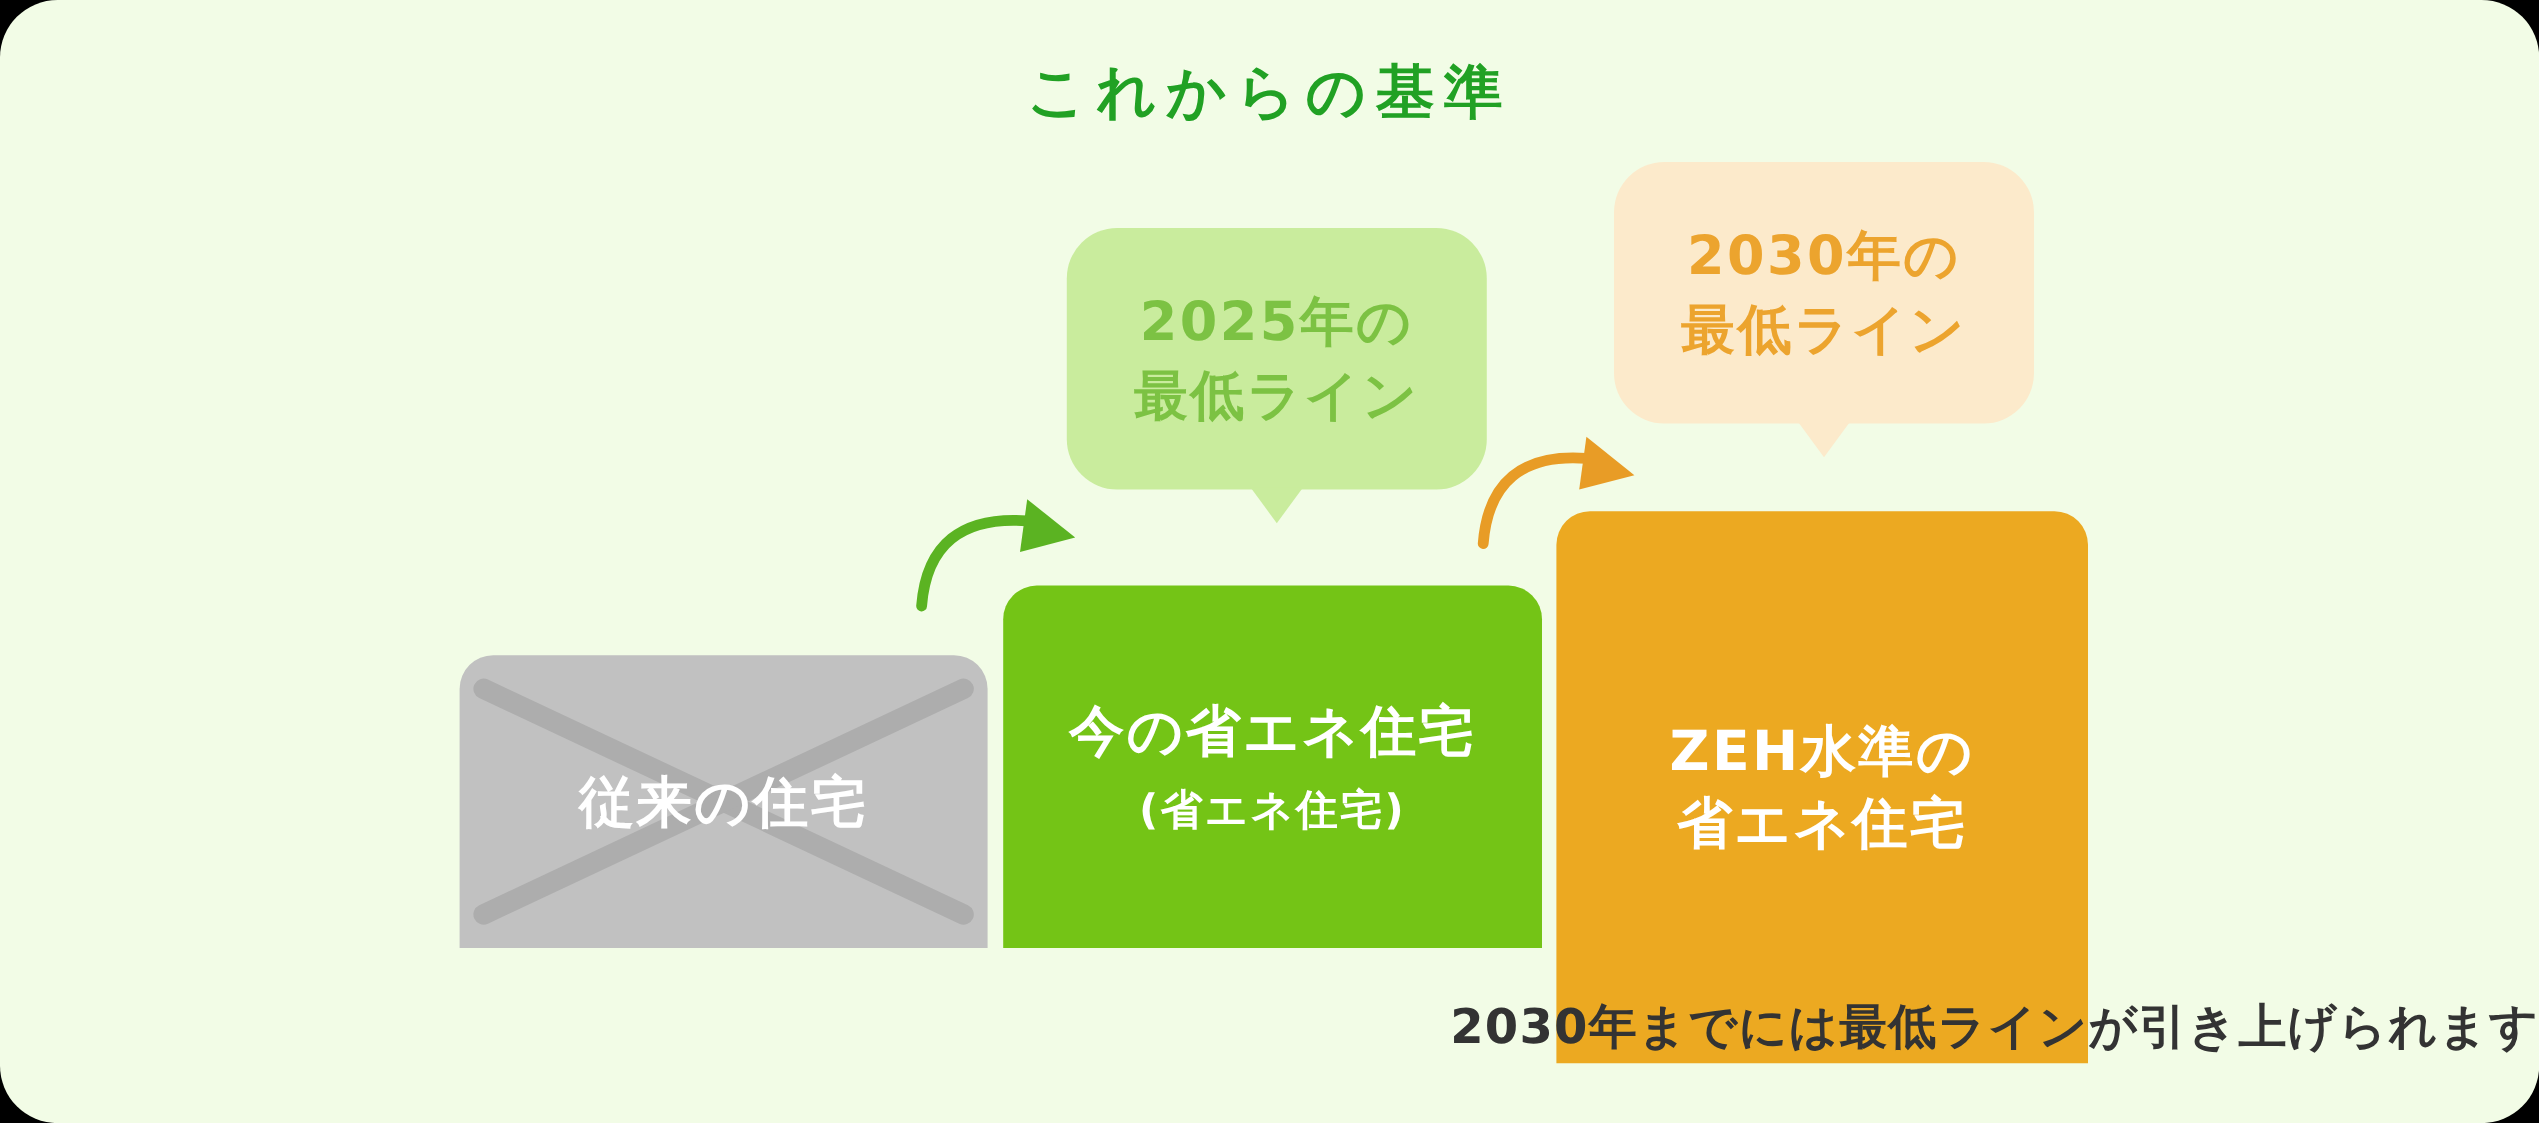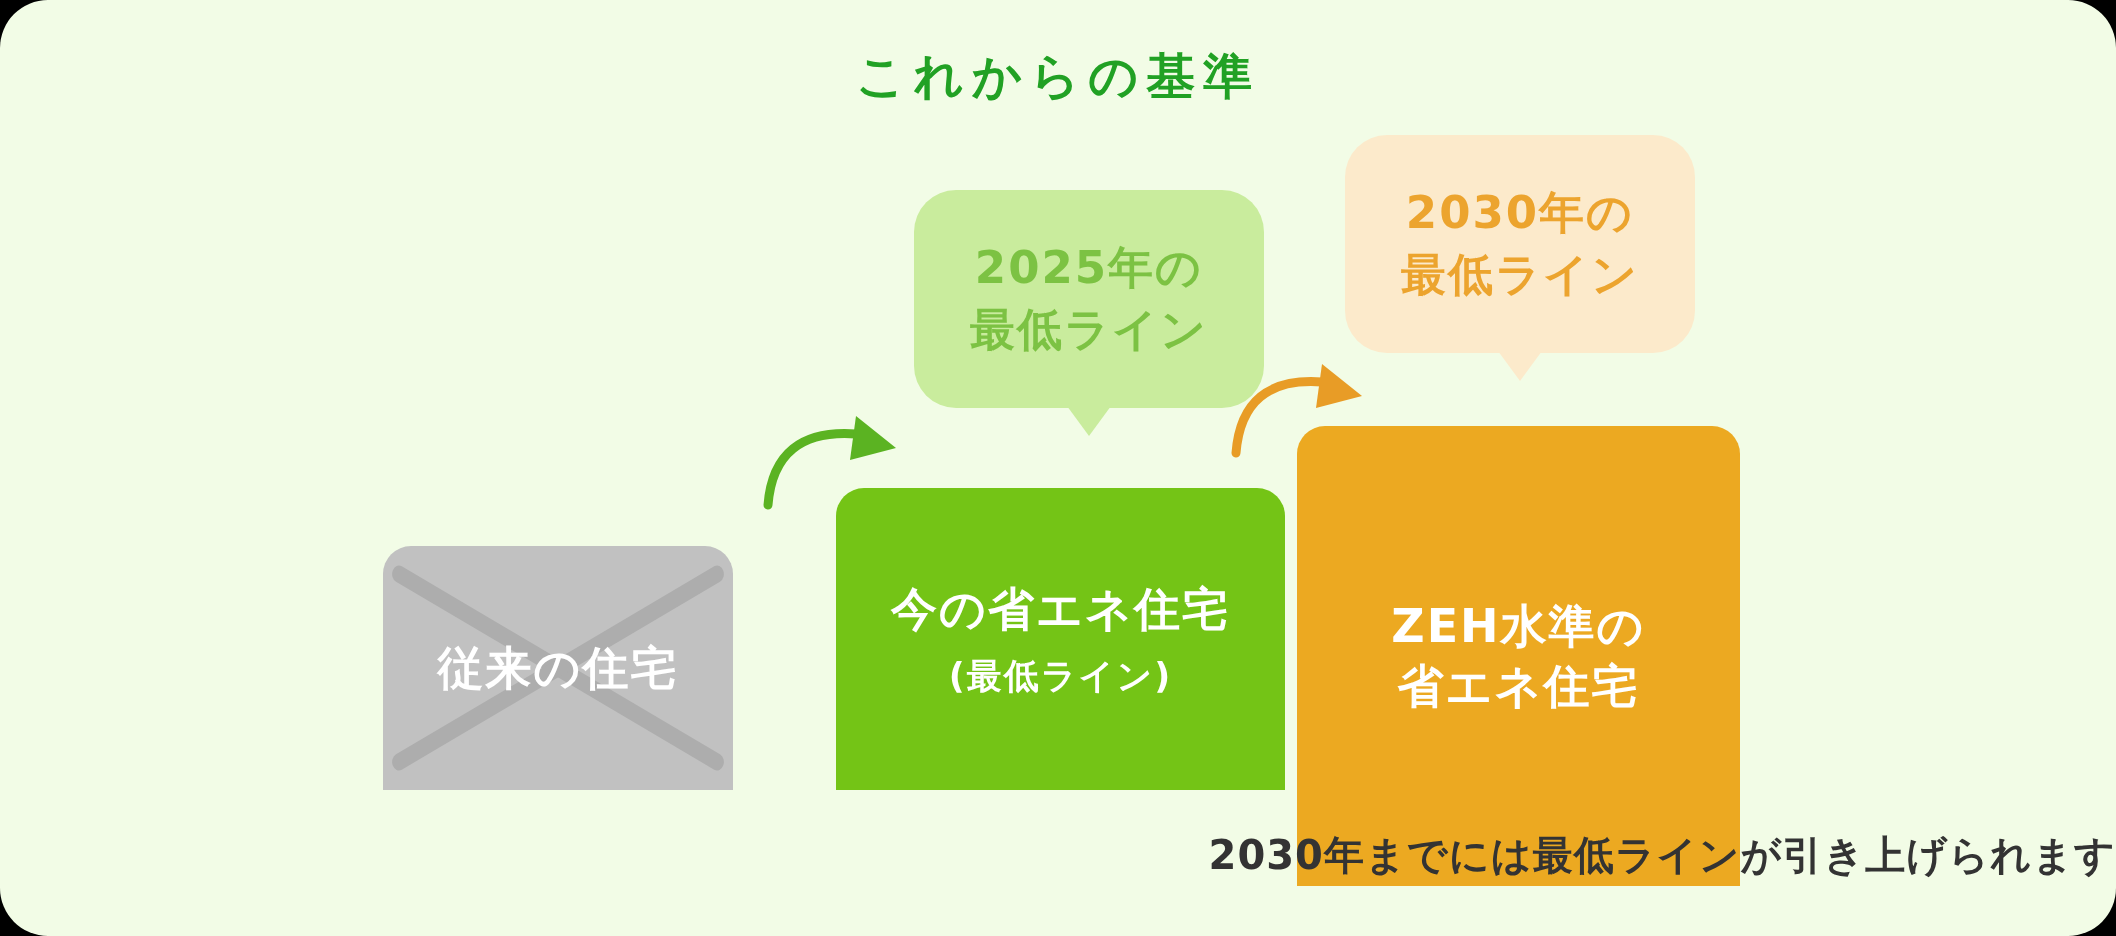--- a/index.html
+++ b/index.html
@@ -25,41 +25,41 @@
     position:absolute;top:44px;left:0;width:100%;
     text-align:center;font-size:49px;letter-spacing:8px;
     color:var(--title-green);
   }
   
   .bubble{
     position:absolute;width:350px;height:218px;border-radius:42px;
     display:flex;flex-direction:column;align-items:center;justify-content:center;
     font-size:45px;line-height:62px;text-align:center;letter-spacing:2px;
   }
-  .bubble-green{left:914px;top:190px;background:var(--bubble-green-bg);color:var(--bubble-green-text);}
+  .bubble-green{left:889px;top:190px;background:var(--bubble-green-bg);color:var(--bubble-green-text);}
   .bubble-orange{left:1345px;top:135px;background:var(--bubble-orange-bg);color:var(--bubble-orange-text);}
   .tail{
     position:absolute;left:50%;bottom:-28px;margin-left:-22px;
     width:0;height:0;border-left:22px solid transparent;border-right:22px solid transparent;
   }
   .tail-green{border-top:30px solid var(--bubble-green-bg);}
   .tail-orange{border-top:30px solid var(--bubble-orange-bg);}
   
   .arrows{position:absolute;left:0;top:0;width:2116px;height:936px;pointer-events:none;}
   .arrow-green-path{fill:none;stroke:var(--arrow-green);stroke-width:9;stroke-linecap:round;}
   .arrow-orange-path{fill:none;stroke:var(--arrow-orange);stroke-width:9;stroke-linecap:round;}
   .arrow-green-head{fill:var(--arrow-green);}
   .arrow-orange-head{fill:var(--arrow-orange);}
   
   .box{
     position:absolute;border-radius:28px 28px 0 0;
     display:flex;flex-direction:column;align-items:center;justify-content:center;
     color:var(--box-text);text-align:center;letter-spacing:2px;
   }
-  .box-gray{left:383px;top:546px;width:350px;height:244px;background:var(--box-gray);}
+  .box-gray{left:383px;top:546px;width:440px;height:244px;background:var(--box-gray);}
   .box-green{left:836px;top:488px;width:449px;height:302px;background:var(--box-green);}
   .box-orange{left:1297px;top:426px;width:443px;height:460px;background:var(--box-orange);}
   .box-title{font-size:46px;line-height:60px;position:relative;z-index:2;}
   .box-subtitle{font-size:35px;line-height:46px;margin-top:14px;position:relative;z-index:2;}
   .xmark{position:absolute;left:0;top:0;width:100%;height:100%;z-index:1;}
   .xmark line{stroke:var(--x-gray);stroke-width:17;stroke-linecap:round;}
   
   .caption{
     position:absolute;top:828px;left:0;width:100%;
     text-align:right;font-size:40px;color:var(--caption-text);letter-spacing:1px;
@@ -94,21 +94,21 @@
   <div class="box box-gray">
     <svg class="xmark" viewBox="0 0 440 244" preserveAspectRatio="none">
       <line x1="20" y1="28" x2="420" y2="216"></line>
       <line x1="420" y1="28" x2="20" y2="216"></line>
     </svg>
     <div class="box-title">従来の住宅</div>
   </div>
 
   <div class="box box-green">
     <div class="box-title">今の省エネ住宅</div>
-    <div class="box-subtitle">(最低ライン)</div>
+    <div class="box-subtitle">(省エネ住宅)</div>
   </div>
 
   <div class="box box-orange">
     <div class="box-title">ZEH水準の</div>
     <div class="box-title">省エネ住宅</div>
   </div>
 
   <div class="caption">2030年までには最低ラインが引き上げられます</div>
 
 </div>

